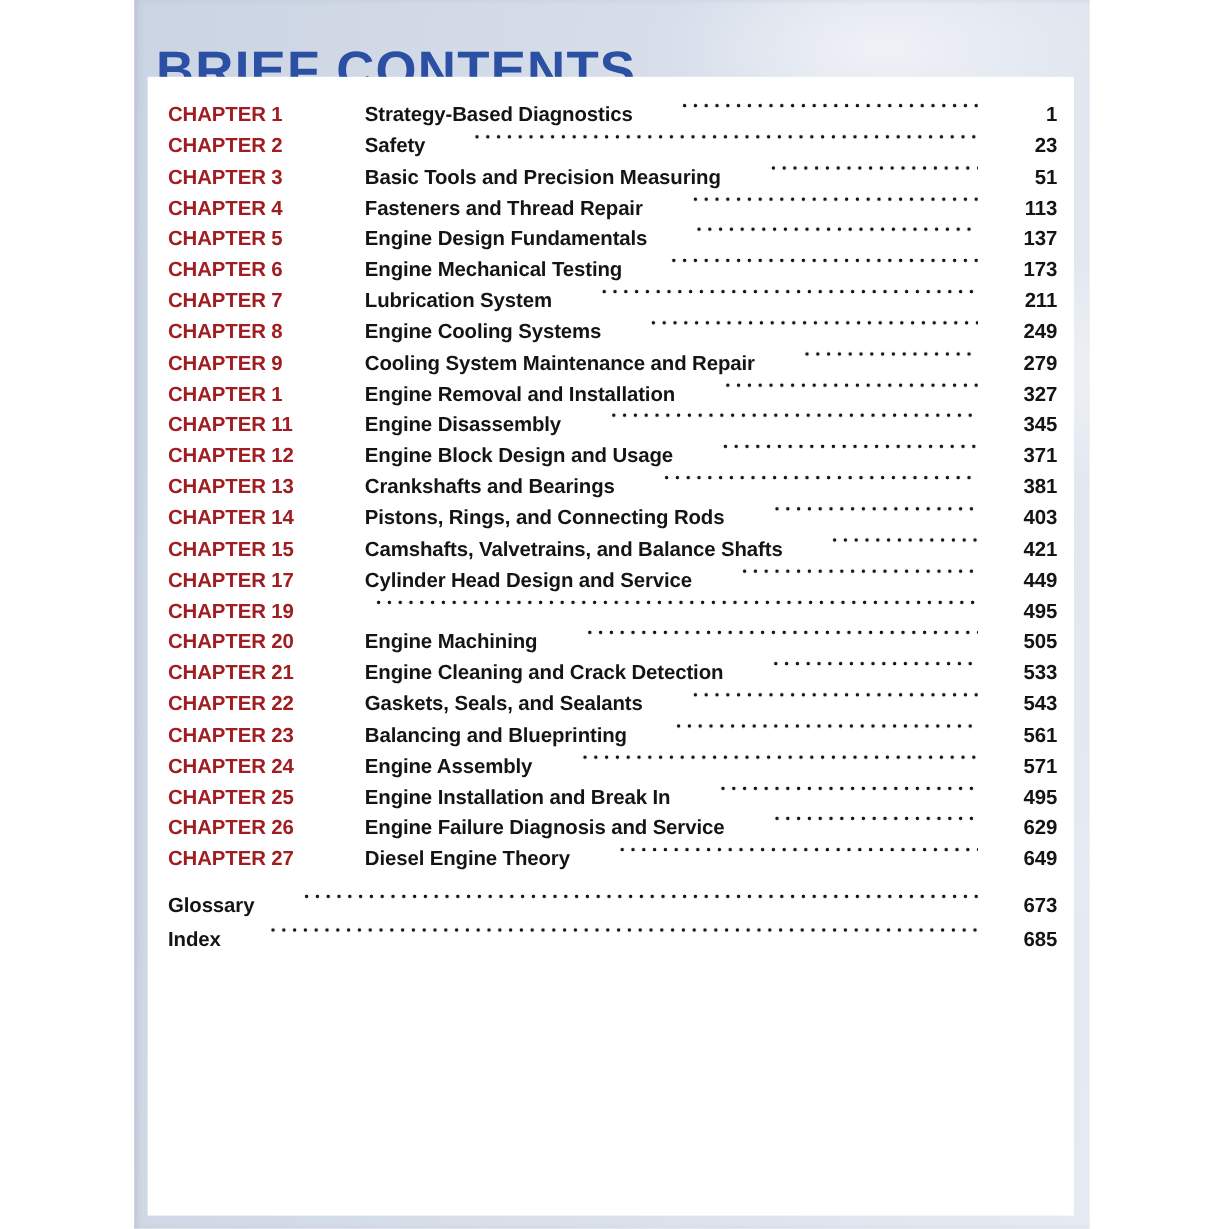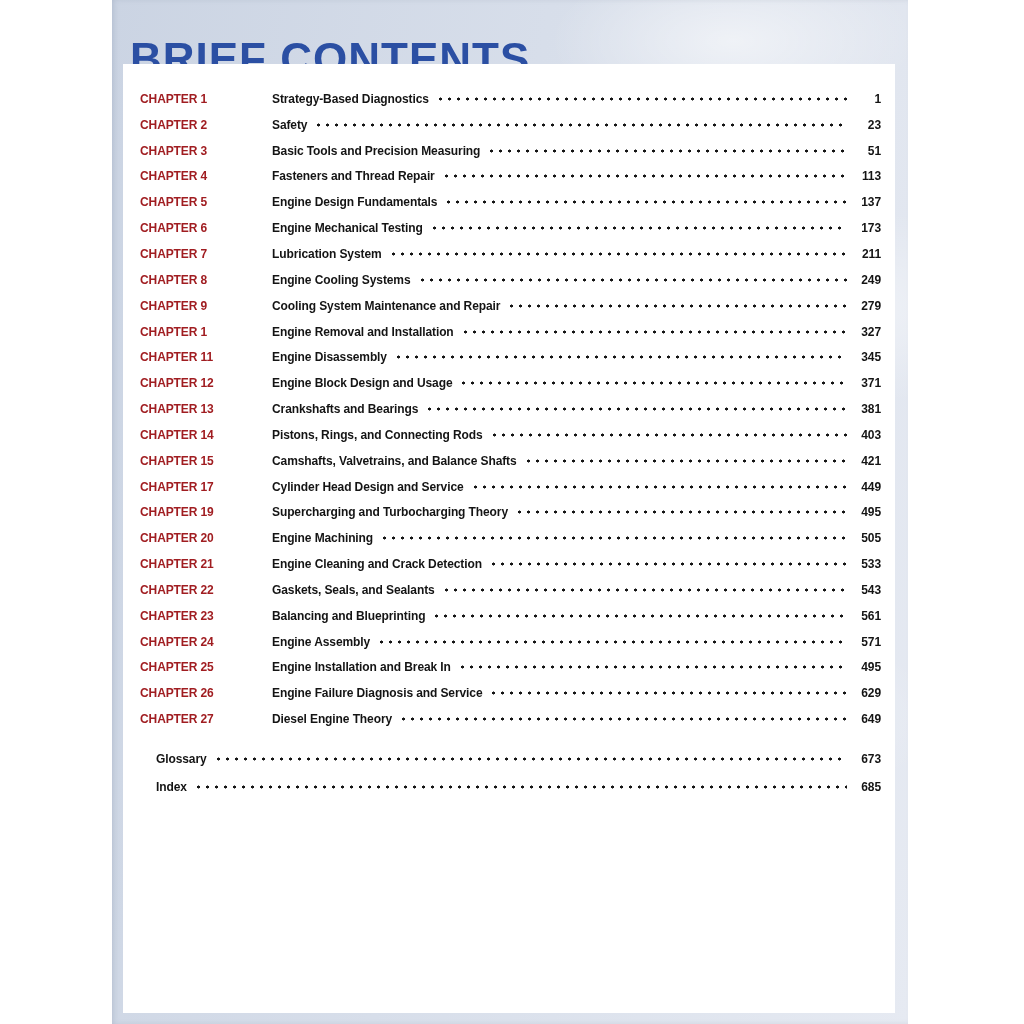--- a/index.html
+++ b/index.html
@@ -28,26 +28,27 @@
     white-space:nowrap;
     text-align:center;
   }
   .panel{
     position:absolute;left:123px;top:64px;width:772px;height:949px;
     background:var(--panel,#ffffff);
     box-sizing:border-box;
     padding:22px 14px 0 17px;
   }
   .row{
-    display:flex;align-items:center;
+    display:flex;align-items:flex-start;
     height:25.85px;
-    font-size:12px;font-weight:700;
+    font-size:17px;font-weight:700;
     color:var(--ink,#141414);
     letter-spacing:-0.1px;
     white-space:nowrap;
+    gap:32px;
   }
   .row .label{
     flex:0 0 132px;
     color:var(--red,#a01d21);
   }
   .row .title{ flex:0 0 auto; }
   .row .leader{
     flex:1 1 12px;
     min-width:12px;
     height:4px;
@@ -55,21 +56,21 @@
     background-image:radial-gradient(circle,var(--ink,#141414) 1.35px,transparent 1.7px);
     background-size:9px 4px;
     background-repeat:repeat-x;
     background-position:left center;
   }
   .row .pg{
     flex:0 0 auto;
     min-width:30px;
     text-align:right;
   }
-  .backmatter{ margin-top:13px;margin-left:16px; }
+  .backmatter{ margin-top:13px; }
   .backmatter .row{ height:28px; }
 </style>
 </head>
 <body style="--blue: #2b4fa3; --red: #a01d21; --ink: #141414; --panel: #ffffff;">
 
 <div class="page-bg"></div>
 
 <h1 class="page-title">BRIEF CONTENTS</h1>
 
 <div class="panel">
@@ -165,21 +166,20 @@
         <span class="pg">421</span>
       </div>
       <div class="row">
         <span class="label">CHAPTER 17</span>
         <span class="title">Cylinder Head Design and Service</span>
         <span class="leader"></span>
         <span class="pg">449</span>
       </div>
       <div class="row">
         <span class="label">CHAPTER 19</span>
-        <span class="title">Supercharging and Turbocharging Theory</span>
         <span class="leader"></span>
         <span class="pg">495</span>
       </div>
       <div class="row">
         <span class="label">CHAPTER 20</span>
         <span class="title">Engine Machining</span>
         <span class="leader"></span>
         <span class="pg">505</span>
       </div>
       <div class="row">

